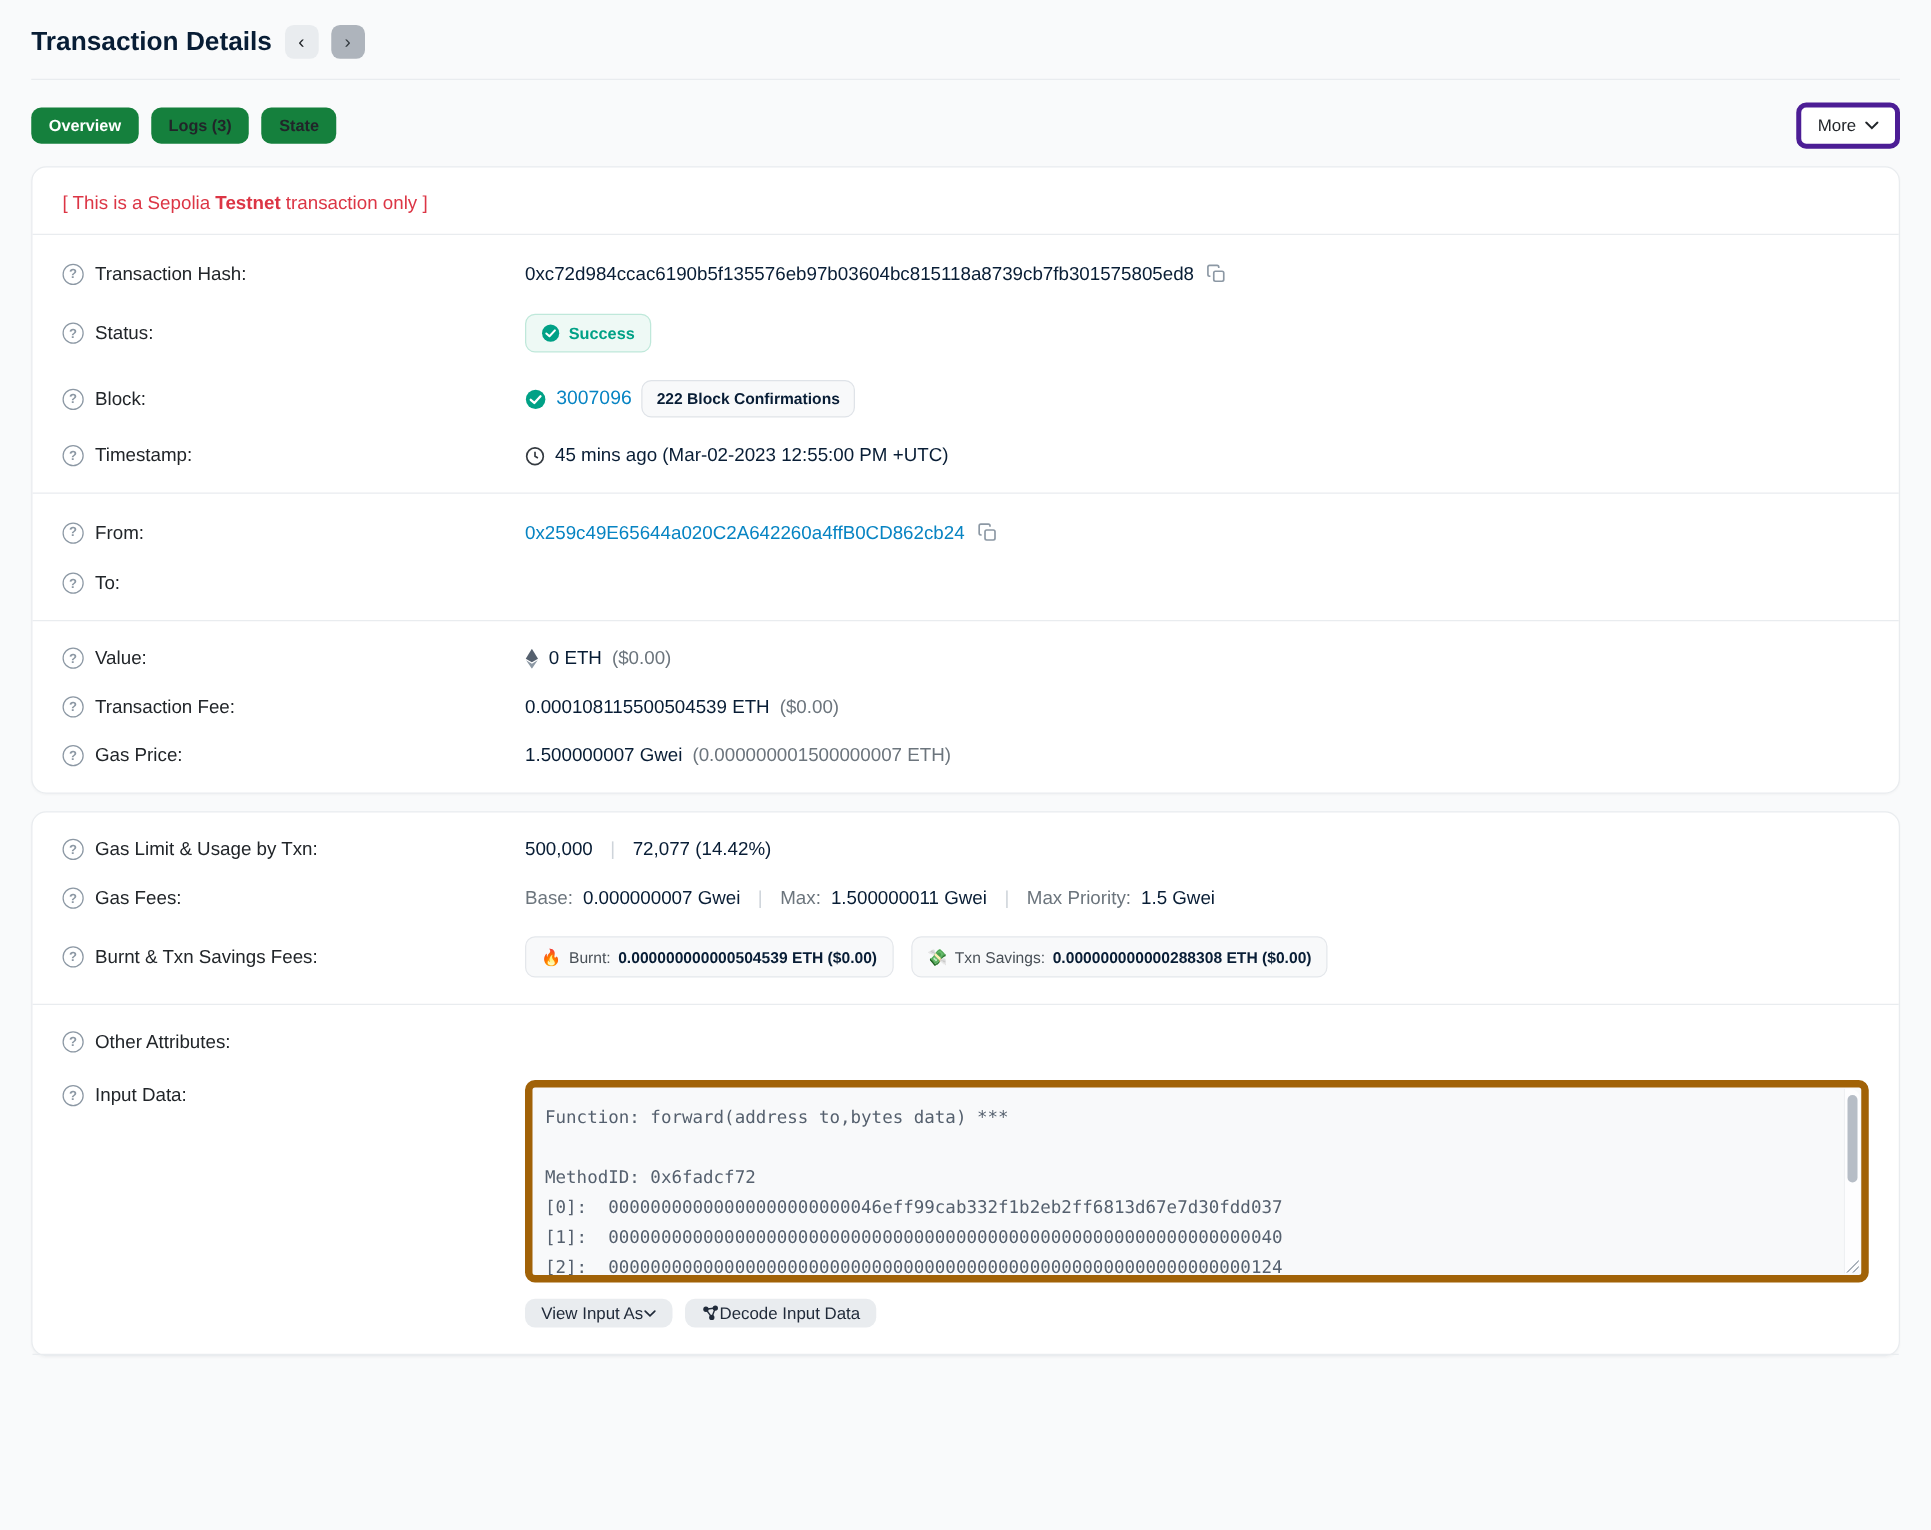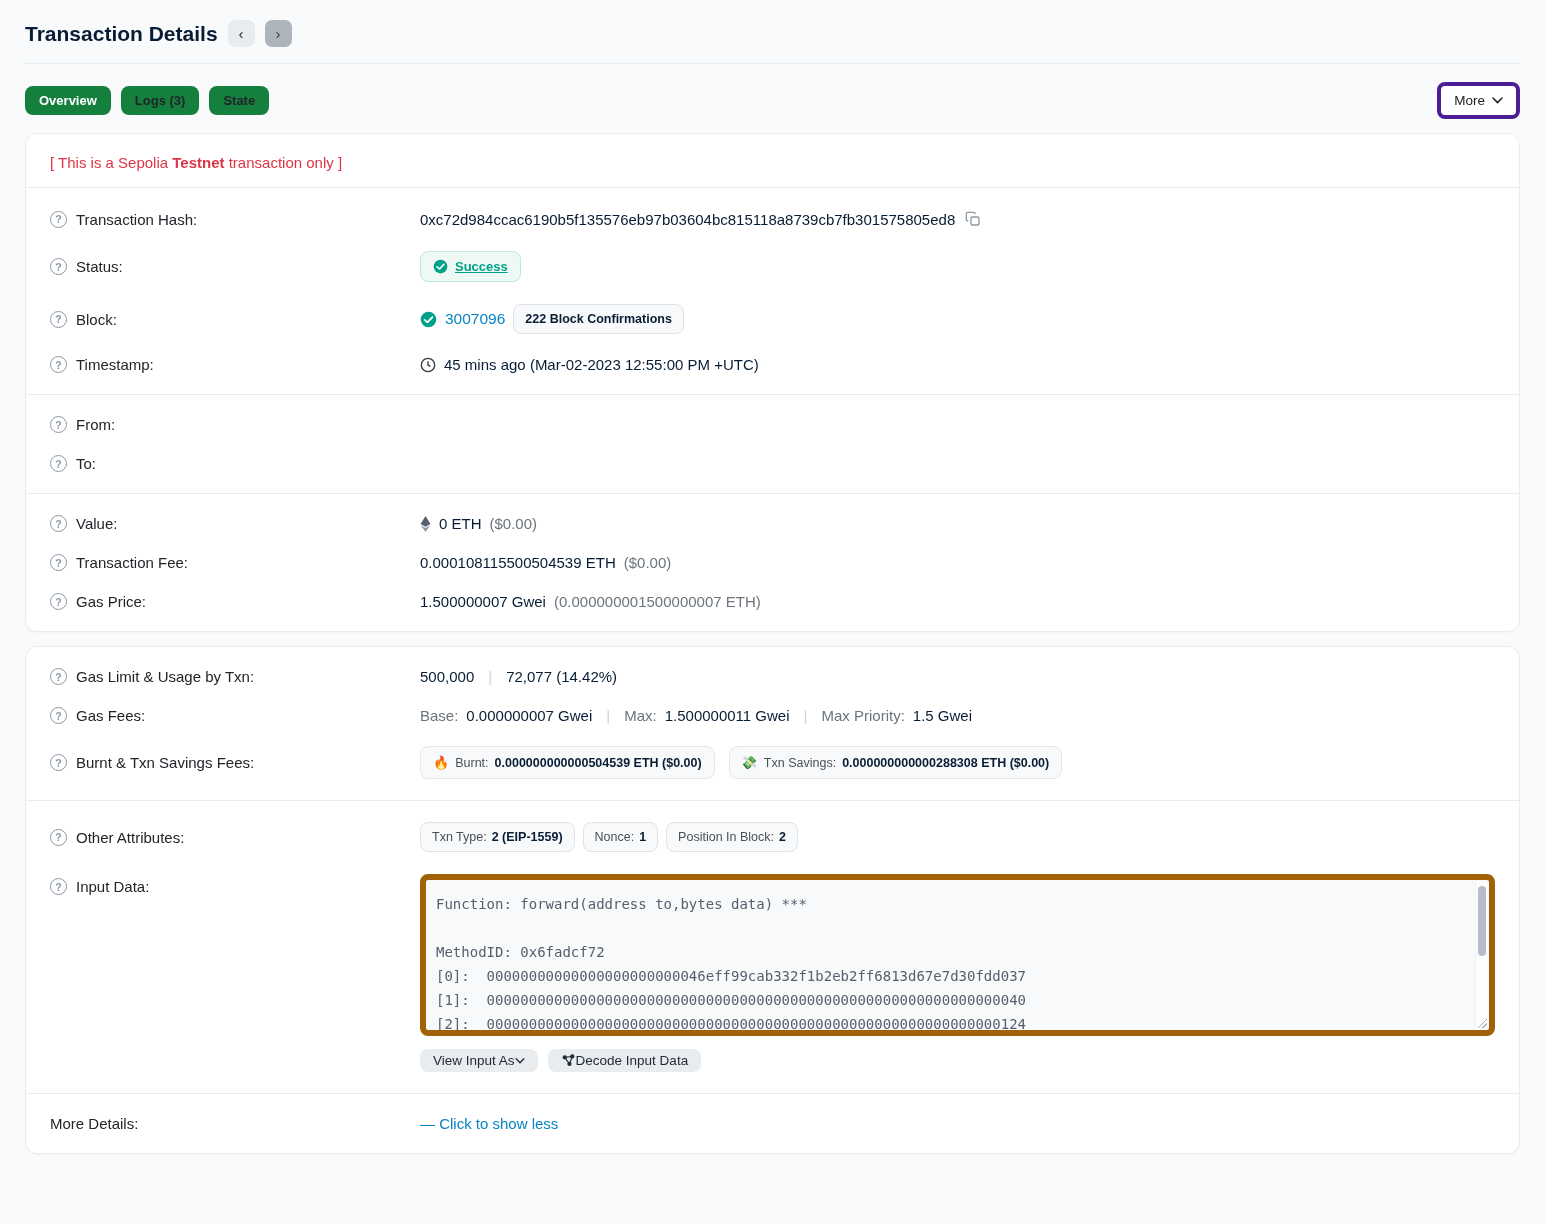--- a/index.html
+++ b/index.html
@@ -31,21 +31,21 @@
   .lbl .q { width:17px; height:17px; flex:0 0 17px; border:1.4px solid #8c98a4; border-radius:50%; color:#8c98a4; font-size:10.5px; font-weight:700; display:flex; align-items:center; justify-content:center; }
   .val { display:flex; align-items:center; gap:8px; flex-wrap:wrap; }
   .gray { color:#6c757d; }
   .sep { color:#ced4da; padding:0 6px; }
   a.link { color:#0784c3; text-decoration:none; cursor:pointer; }
   .warn { color:#dc3545; padding:20px 24px 16px; font-size:15px; }
   .warn b { font-weight:700; }
 
   .iconbtn { background:none; border:none; cursor:pointer; display:flex; align-items:center; padding:2px; }
 
-  .badge-success { display:inline-flex; align-items:center; gap:7px; background:#eef9f5; border:1px solid #bfe8da; border-radius:8px; padding:7px 12px; color:#00a186; font-size:13px; font-weight:600;text-decoration:underline; }
+  .badge-success { display:inline-flex; align-items:center; gap:7px; background:#eef9f5; border:1px solid #bfe8da; border-radius:8px; padding:7px 12px; color:#00a186; font-size:13px; font-weight:600; }
   .badge-gray { display:inline-flex; align-items:center; gap:5px; background:#f8f9fa; border:1px solid #dfe3e8; border-radius:8px; padding:7px 11px; font-size:12.5px; color:#495057; }
   .badge-gray b { color:#081d35; font-weight:700; }
   .blocklink { font-size:15.5px; }
 
   
   .inputwrap { position:relative; flex:1; }
   .inputbox { position:relative; background:#f8f9fa; border:6px solid #a16207; border-radius:8px; height:162px; overflow:hidden; padding:12px 26px 12px 10px; }
   .mono-pre { font-family:"DejaVu Sans Mono",monospace; font-size:14px; line-height:24px; color:#55606e; white-space:pre; }
   .sbar { position:absolute; top:1px; right:1px; bottom:1px; width:13px; background:#fdfdfe; border-left:1px solid #eef0f2; border-radius:0 8px 8px 0; }
   .sthumb { position:absolute; top:5px; right:2px; width:8px; height:47%; border-radius:5px; background:#b6bdc6; cursor:pointer; }
@@ -160,20 +160,29 @@
     </div>
 
     <div class="hr"></div>
 
     <div class="section">
       <div class="row">
         <div class="lbl">
             <span class="q">?</span>
             <span>From:</span>
           </div>
+        <div class="val">
+          <a class="link">0x259c49E65644a020C2A642260a4ffB0CD862cb24</a>
+          <button class="iconbtn">
+            <svg width="16" height="16" viewBox="0 0 24 24" fill="none" stroke="#8c98a4" stroke-width="2">
+                <rect x="9" y="9" width="12" height="12" rx="2"></rect>
+                <path d="M5 15H4a2 2 0 0 1-2-2V4a2 2 0 0 1 2-2h9a2 2 0 0 1 2 2v1"></path>
+              </svg>
+          </button>
+        </div>
       </div>
 
       <div class="row">
         <div class="lbl">
             <span class="q">?</span>
             <span>To:</span>
           </div>
       </div>
     </div>
 
@@ -271,34 +280,20 @@
     </div>
 
     <div class="hr"></div>
 
     <div class="section">
       <div class="row">
         <div class="lbl">
             <span class="q">?</span>
             <span>Other Attributes:</span>
           </div>
-        <div class="val">
-          <span class="badge-gray">
-            <span>Txn Type:</span>
-            <b>2 (EIP-1559)</b>
-          </span>
-          <span class="badge-gray">
-            <span>Nonce:</span>
-            <b>1</b>
-          </span>
-          <span class="badge-gray">
-            <span>Position In Block:</span>
-            <b>2</b>
-          </span>
-        </div>
       </div>
 
       <div class="row top">
         <div class="lbl" style="padding-top:4px;">
             <span class="q">?</span>
             <span>Input Data:</span>
           </div>
         <div class="inputwrap">
           <div class="inputbox">
             <div class="mono-pre">Function: forward(address to,bytes data) ***
@@ -333,23 +328,15 @@
                 </svg>
               <span>Decode Input Data</span>
             </button>
           </div>
         </div>
       </div>
     </div>
 
     <div class="hr"></div>
 
-    <div class="section moredetails">
-      <div class="row">
-        <div class="lbl2">More Details:</div>
-        <div class="val">
-          <a class="link">— Click to show less</a>
-        </div>
-      </div>
-    </div>
   </div>
 
 </div>
 
 </body></html>

